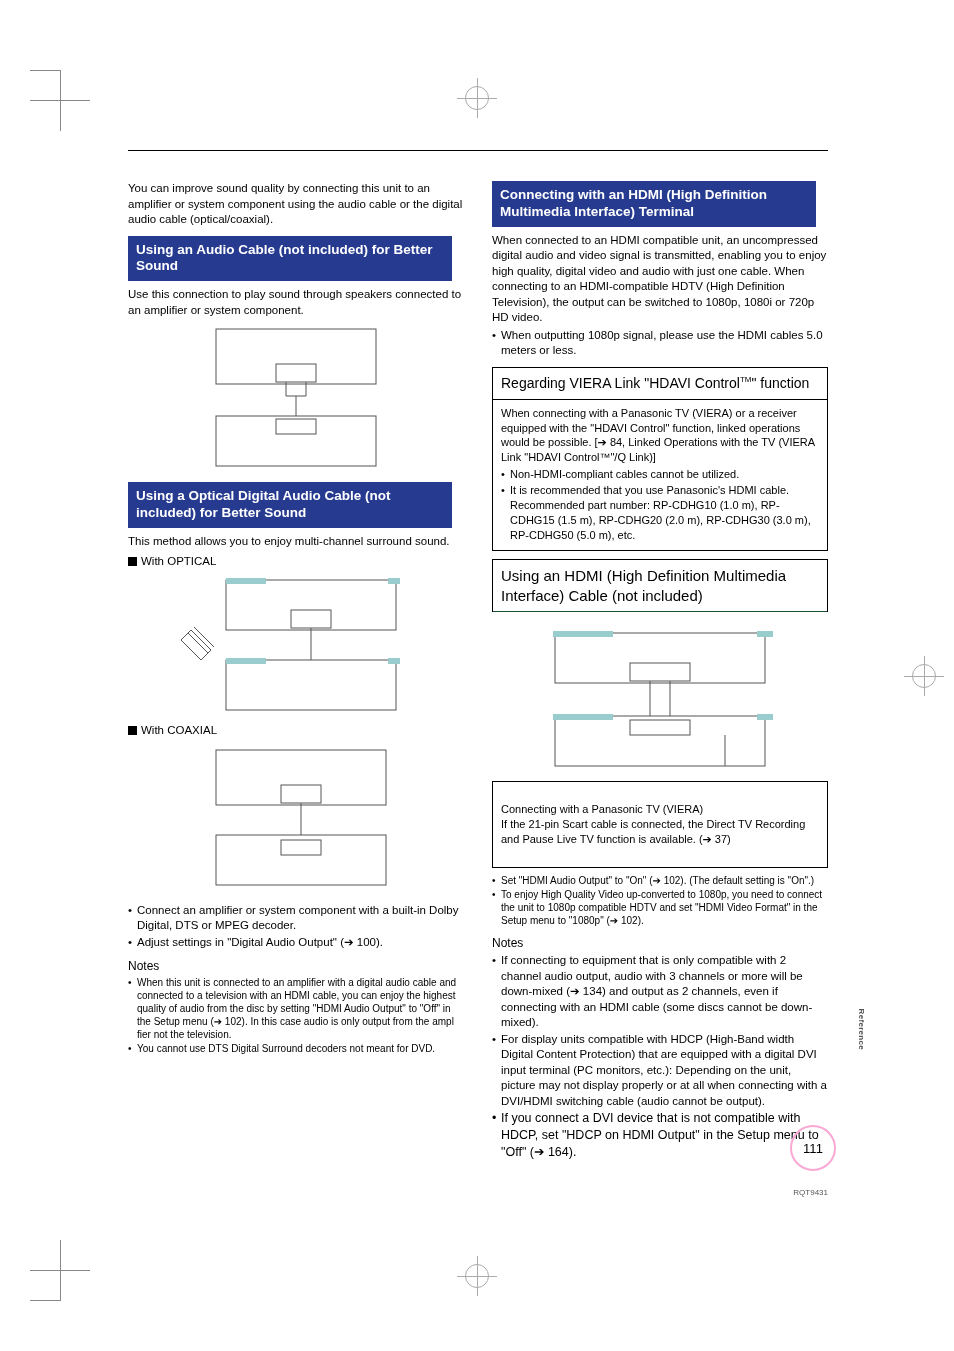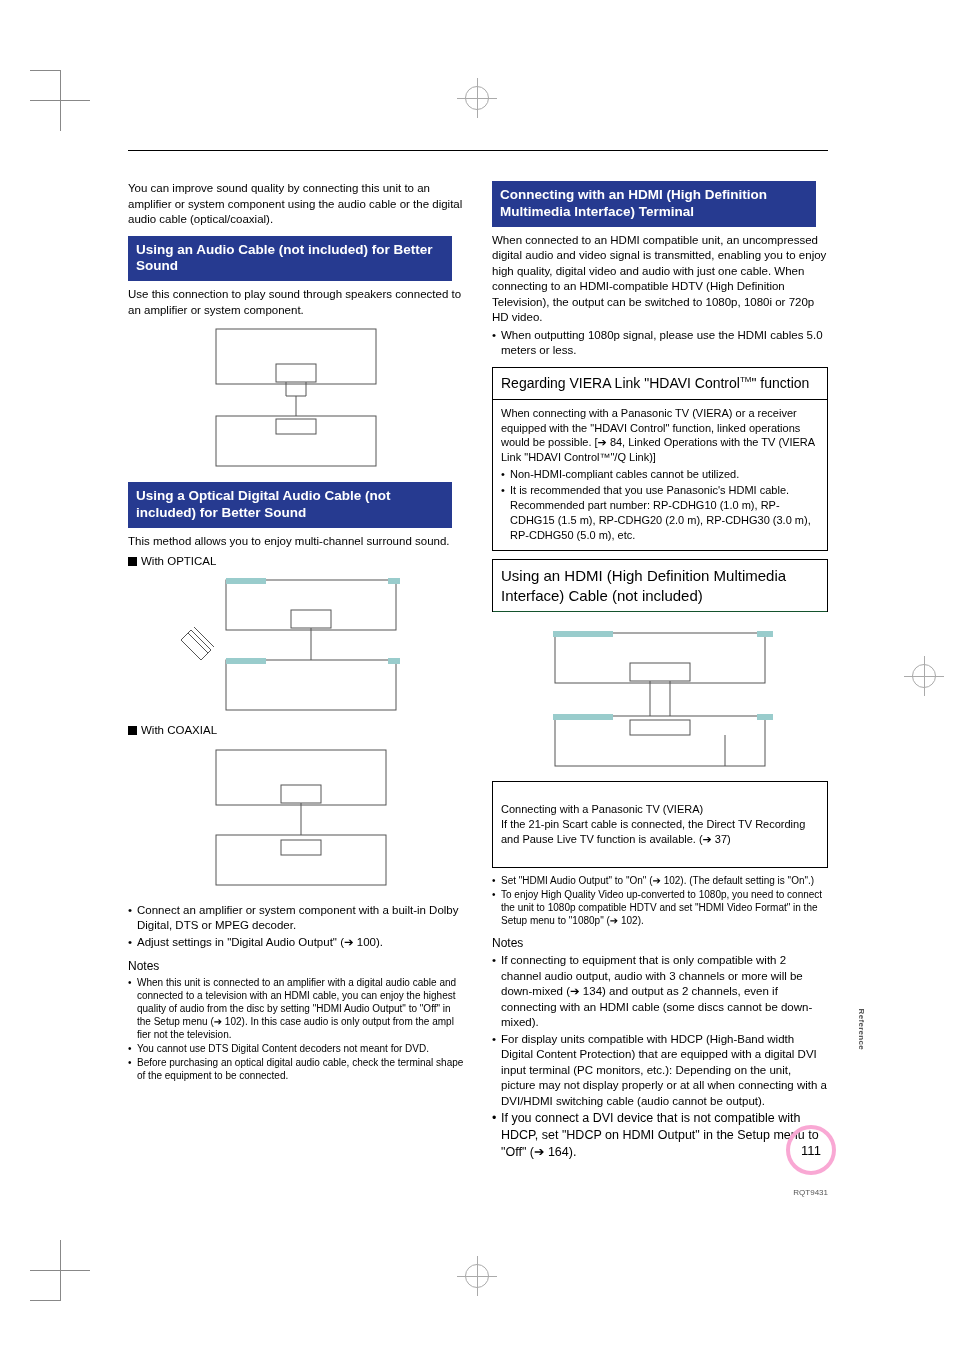--- a/index.html
+++ b/index.html
@@ -94,21 +94,21 @@
     font-size: 8px;
     font-weight: bold;
     color: #555;
     letter-spacing: 0.3px;
   }
   .page-num-circle {
     position: absolute;
     right: -8px;
     top: 975px;
     width: 42px; height: 42px;
-    border: 4px solid #f9a8d4;
+    border: 2px solid #f9a8d4;
     border-radius: 50%;
     display:flex; align-items:center; justify-content:center;
     font-size: 13px;
   }
   .footer-code {
     position: absolute;
     right: 0px;
     top: 1038px;
     font-size: 8px;
     color: #555;
@@ -186,22 +186,21 @@
       </div>
 
       <ul class="b">
         <li>Connect an amplifier or system component with a built-in Dolby Digital, DTS or MPEG decoder.</li>
         <li>Adjust settings in "Digital Audio Output" (➔ 100).</li>
       </ul>
 
       <div class="notes-h">Notes</div>
       <ul class="b small">
         <li>When this unit is connected to an amplifier with a digital audio cable and connected to a television with an HDMI cable, you can enjoy the highest quality of audio from the disc by setting "HDMI Audio Output" to "Off" in the Setup menu (➔ 102). In this case audio is only output from the ampl fier not the television.</li>
-        <li>You cannot use DTS Digital Content decoders not meant for DVD.</li>
-        <li>Before purchasing an optical digital audio cable, check the terminal shape of the equipment to be connected.</li>
+        <li>You cannot use DTS Digital Surround decoders not meant for DVD.</li>
       </ul>
     </div>
 
     <div class="col">
       <div class="heading-bar" style="margin-top:0">Connecting with an HDMI (High Definition Multimedia Interface) Terminal</div>
       <div>When connected to an HDMI compatible unit, an uncompressed digital audio and video signal is transmitted, enabling you to enjoy high quality, digital video and audio with just one cable. When connecting to an HDMI-compatible HDTV (High Definition Television), the output can be switched to 1080p, 1080i or 720p HD video.</div>
       <ul class="b">
         <li>When outputting 1080p signal, please use the HDMI cables 5.0 meters or less.</li>
       </ul>
 

